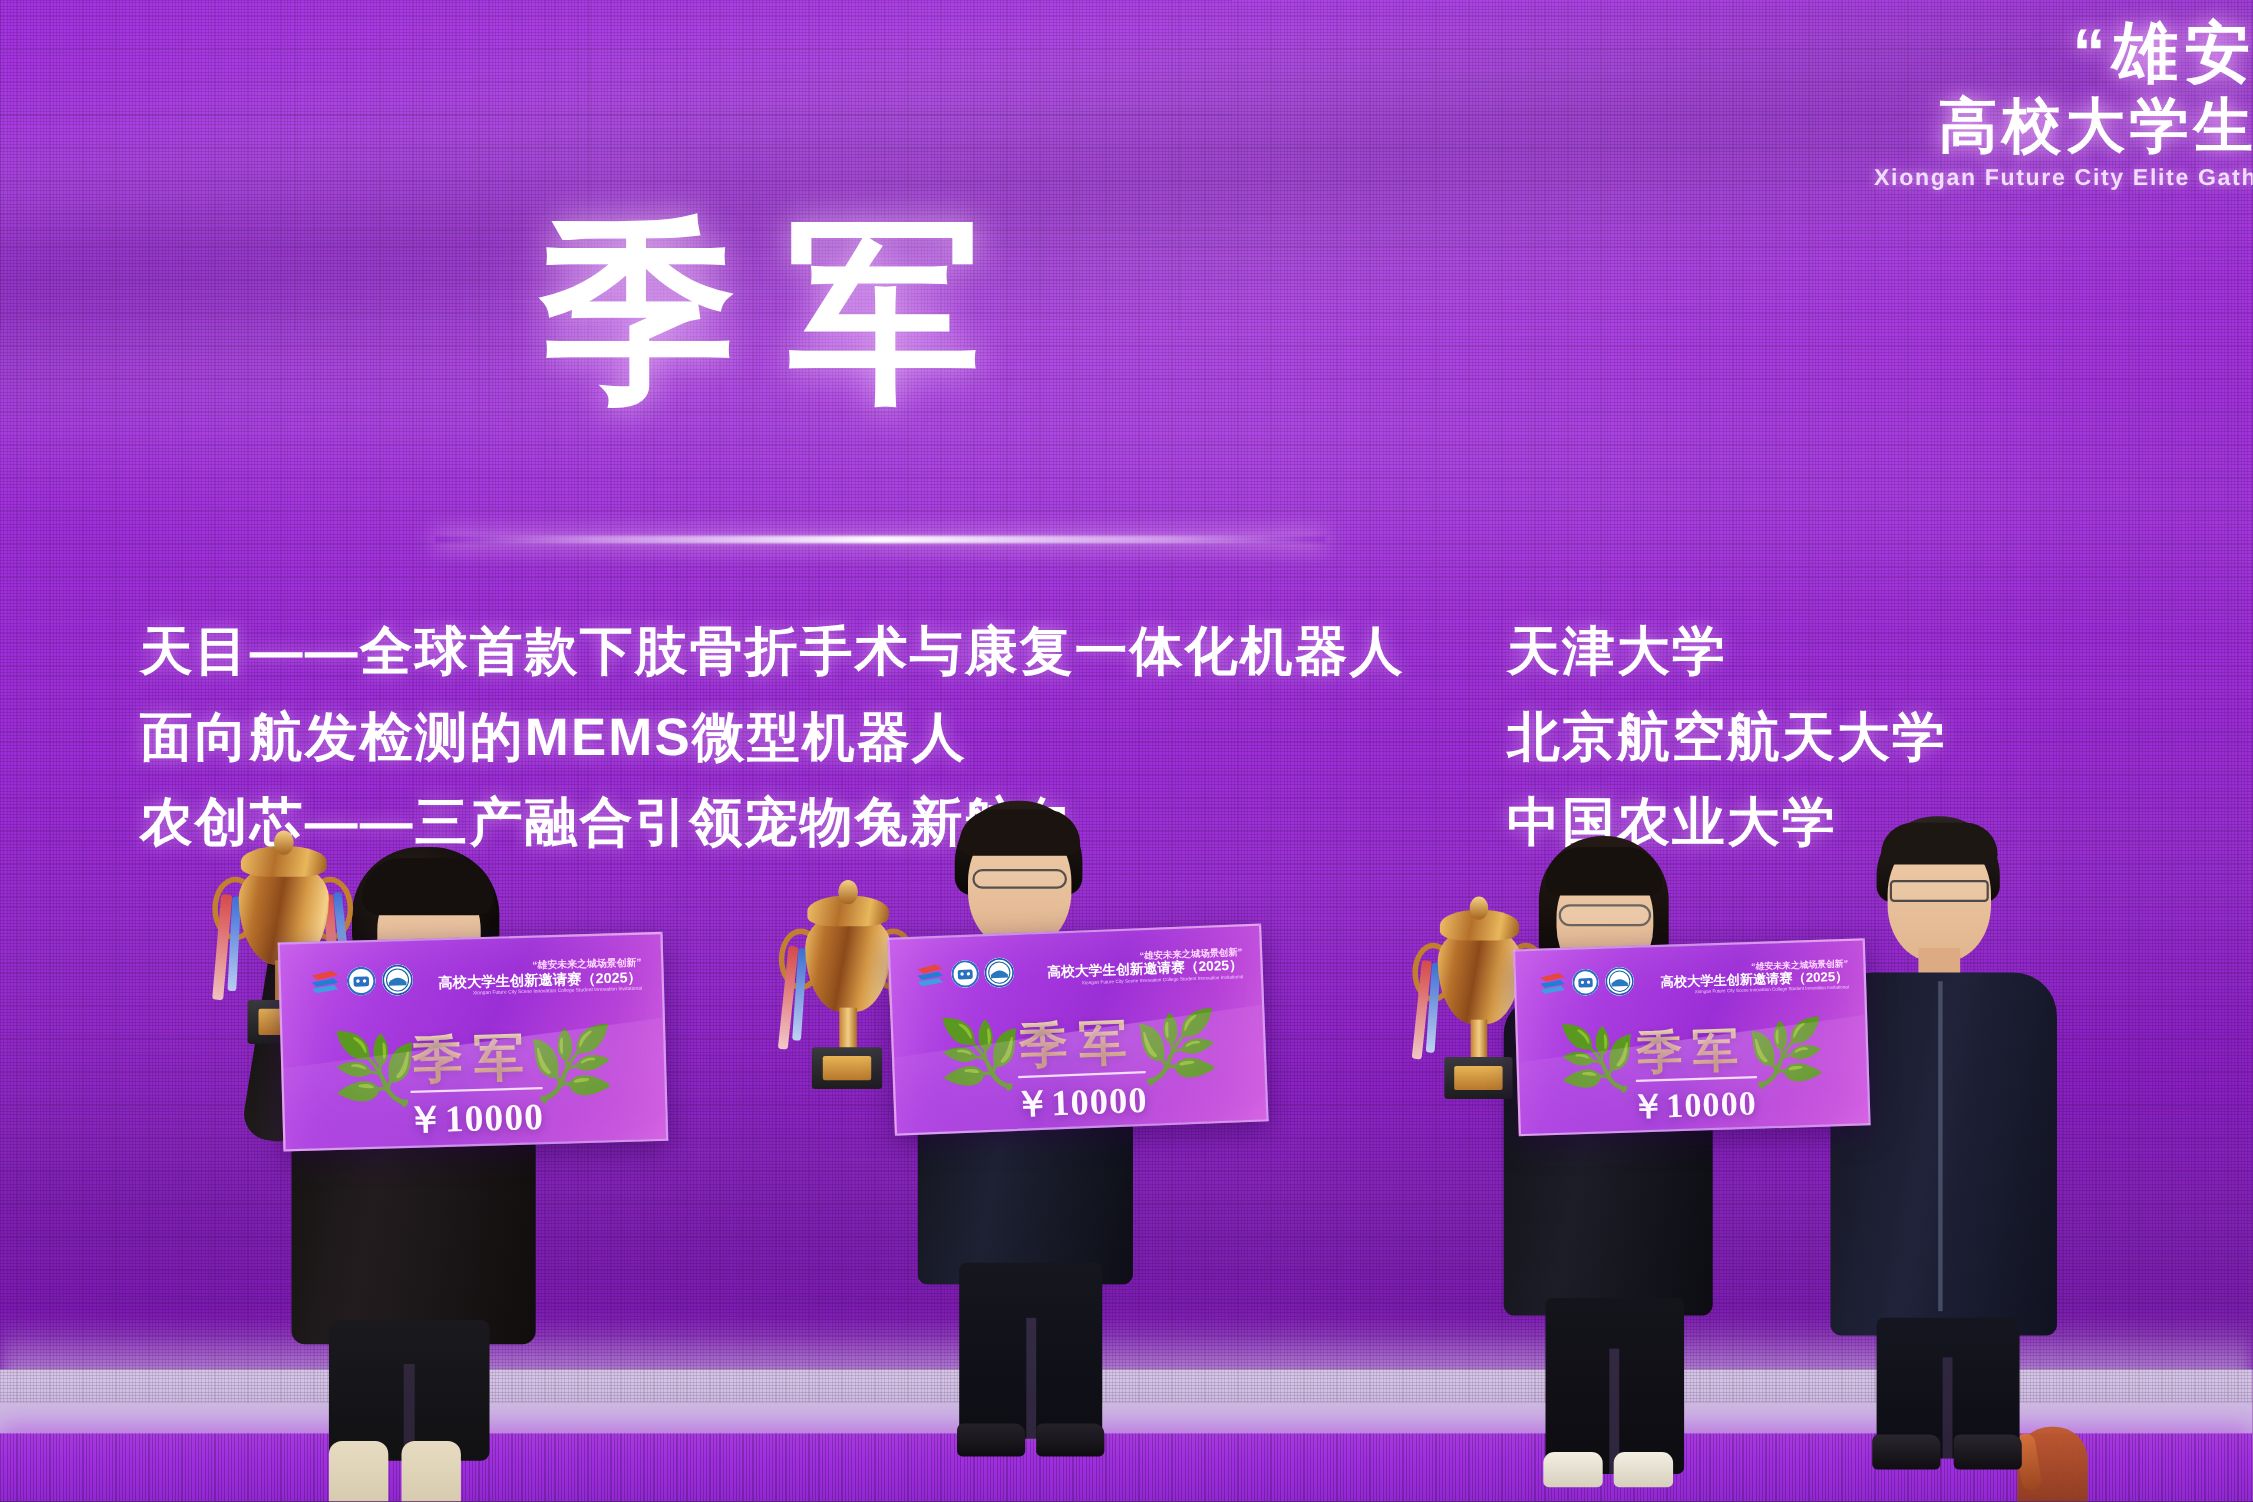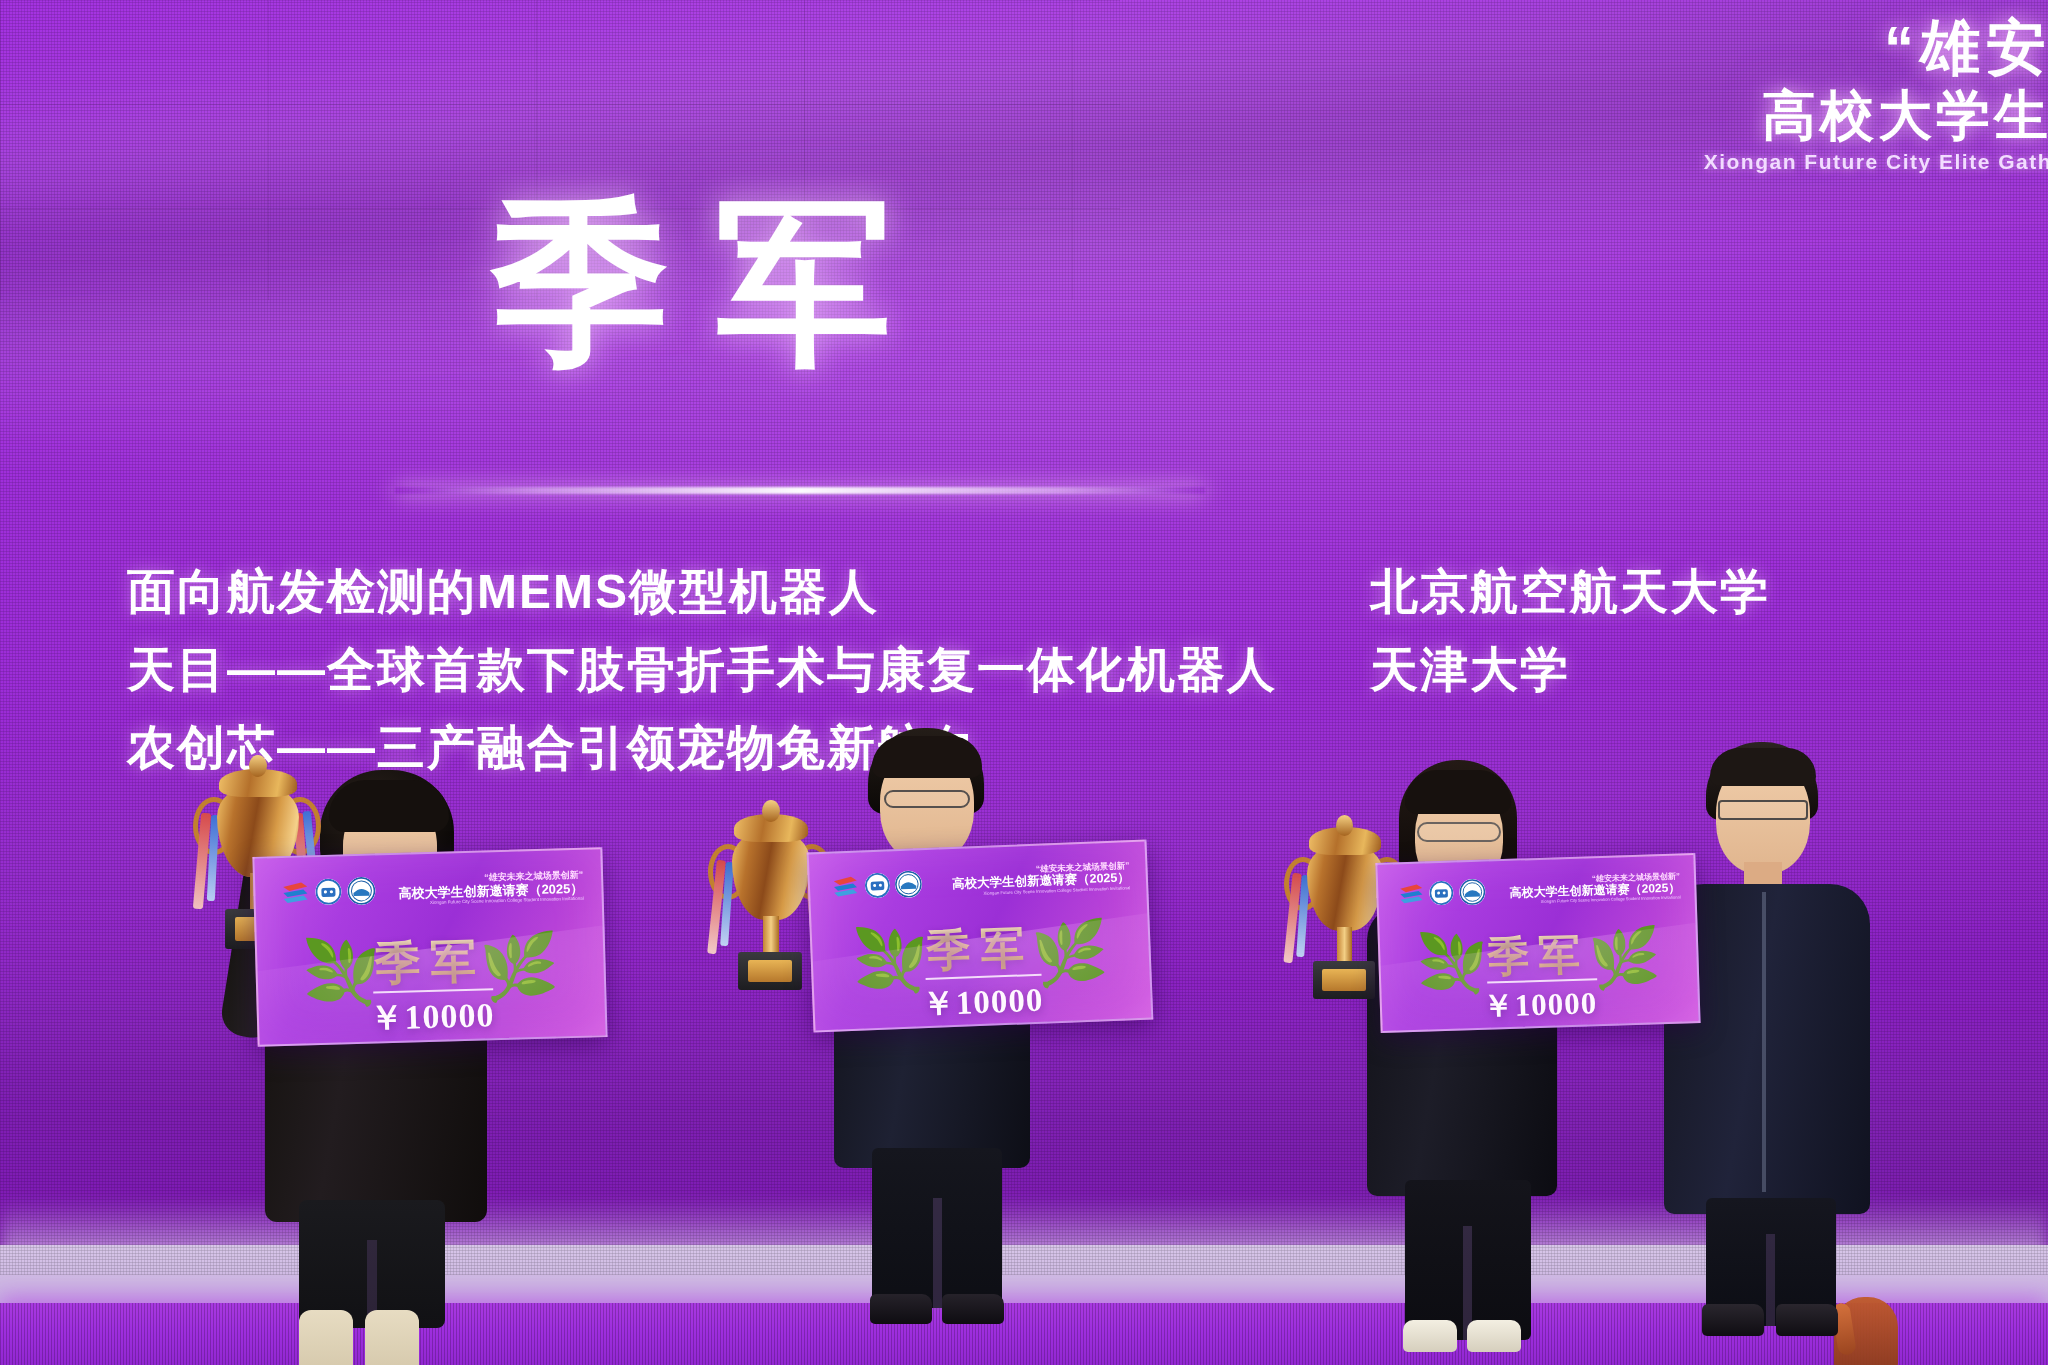--- a/index.html
+++ b/index.html
@@ -157,29 +157,30 @@
     <div class="ev-l2">高校大学生</div>
     <div class="ev-l3">Xiongan Future City Elite Gath</div>
   </div>
 
   <div class="main-title">季军</div>
 
   <div class="divider"></div>
 
   <div class="winners">
     <div class="wrow">
+      <div class="wproj">天目——全球首款下肢骨折手术与康复一体化机器人</div>
+      <div class="wuni">天津大学</div>
+    </div>
+    <div class="wrow">
       <div class="wproj">面向航发检测的MEMS微型机器人</div>
       <div class="wuni">北京航空航天大学</div>
     </div>
     <div class="wrow">
-      <div class="wproj">天目——全球首款下肢骨折手术与康复一体化机器人</div>
-      <div class="wuni">天津大学</div>
-    </div>
-    <div class="wrow">
       <div class="wproj">农创芯——三产融合引领宠物兔新航向</div>
+      <div class="wuni">中国农业大学</div>
     </div>
   </div>
 
   <div class="floor-glow"></div>
   <div class="floor">
     <div class="led-strip"></div>
     <div class="crowd-hand"></div>
     <div class="crowd-hand2"></div>
   </div>
 

